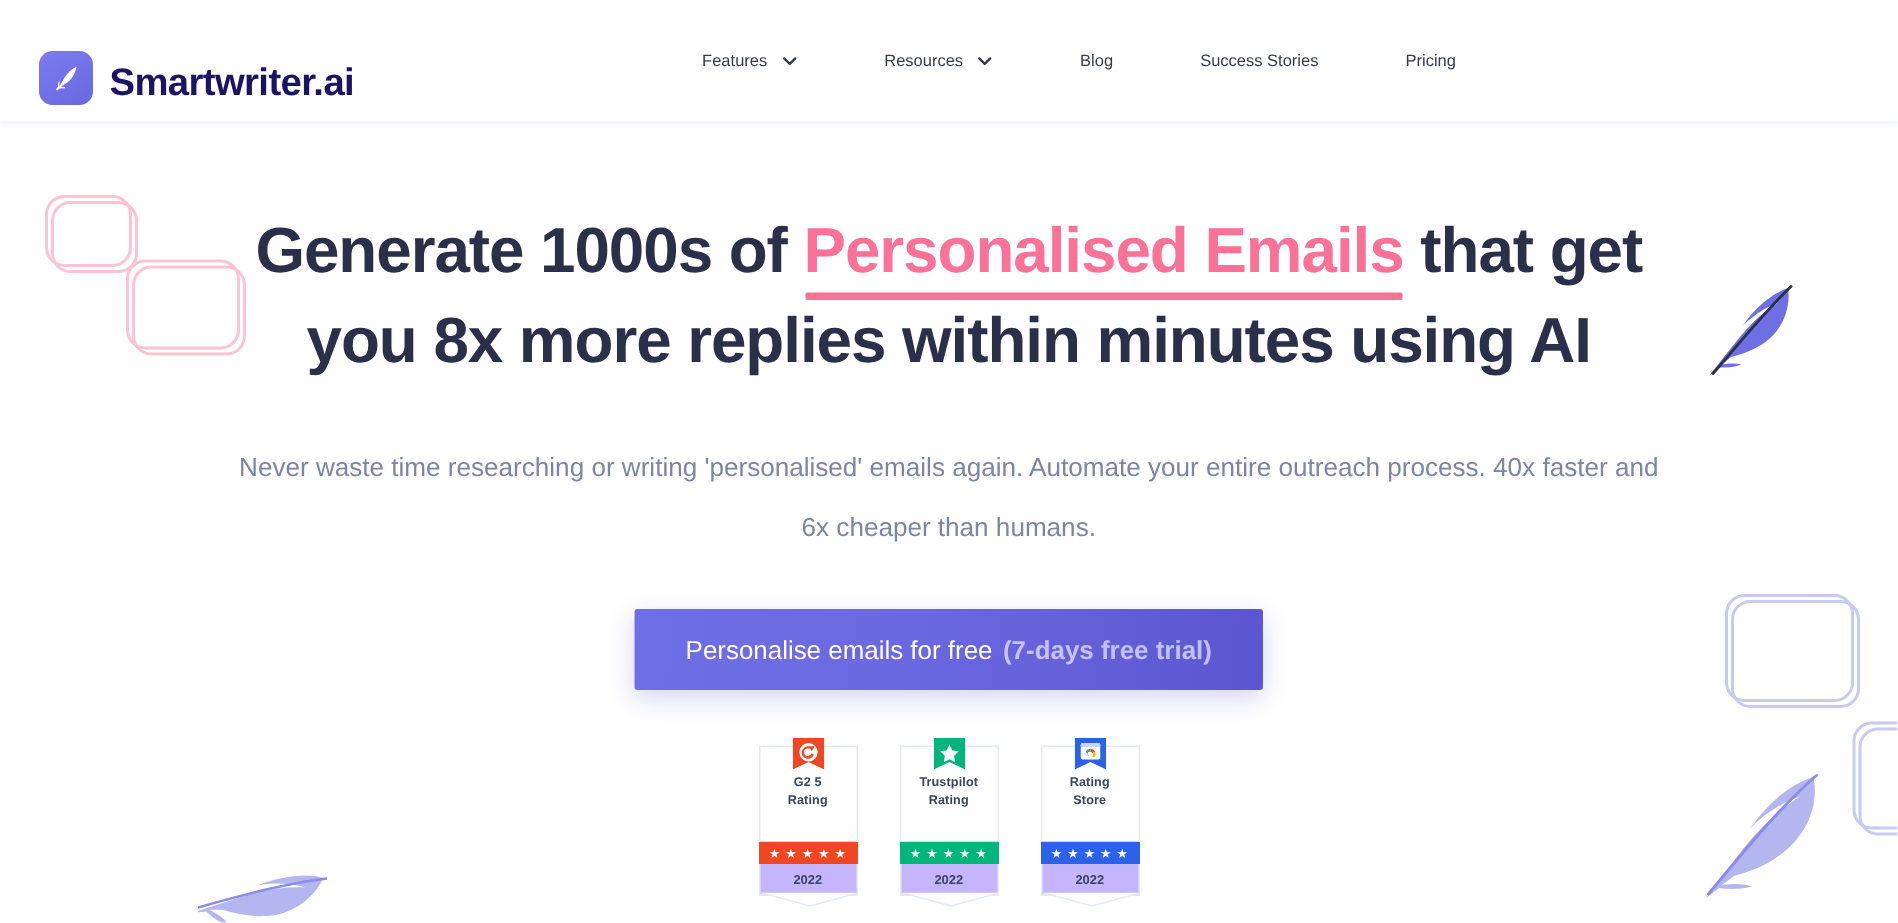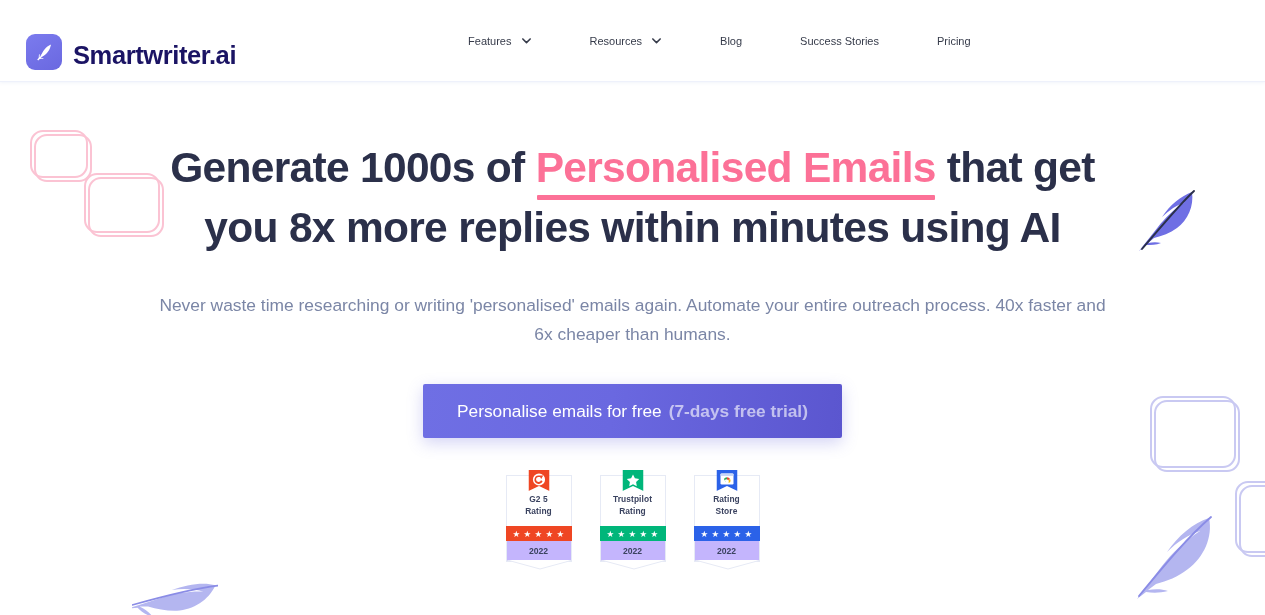--- a/index.html
+++ b/index.html
@@ -147,21 +147,21 @@
     bottom: -2px;
     height: 5px;
     background: #fc7197;
     border-radius: 1px;
   }
 
   .subhead {
     margin: 33px auto 4px;
     max-width: 952px;
     font-size: 17.4px;
-    line-height: 29px;
+    line-height: 40px;
     color: #7b86a6;
     font-weight: 400;
   }
 
   .cta-wrap { margin-top: 35px; }
 
   .cta {
     display: inline-flex;
     align-items: center;
     justify-content: center;
@@ -221,21 +221,21 @@
     justify-content: center;
   }
 
   .badge-label {
     font-size: 8.4px;
     font-weight: 700;
     color: #3b4360;
     line-height: 12px;
     text-align: center;
     letter-spacing: 0.1px;
-    padding-bottom: 9px;
+    padding-bottom: 22px;
   }
 
   .badge-stars {
     height: 15px;
     display: flex;
     align-items: center;
     justify-content: center;
     gap: 2px;
     color: #ffffff;
     font-size: 8.5px;

